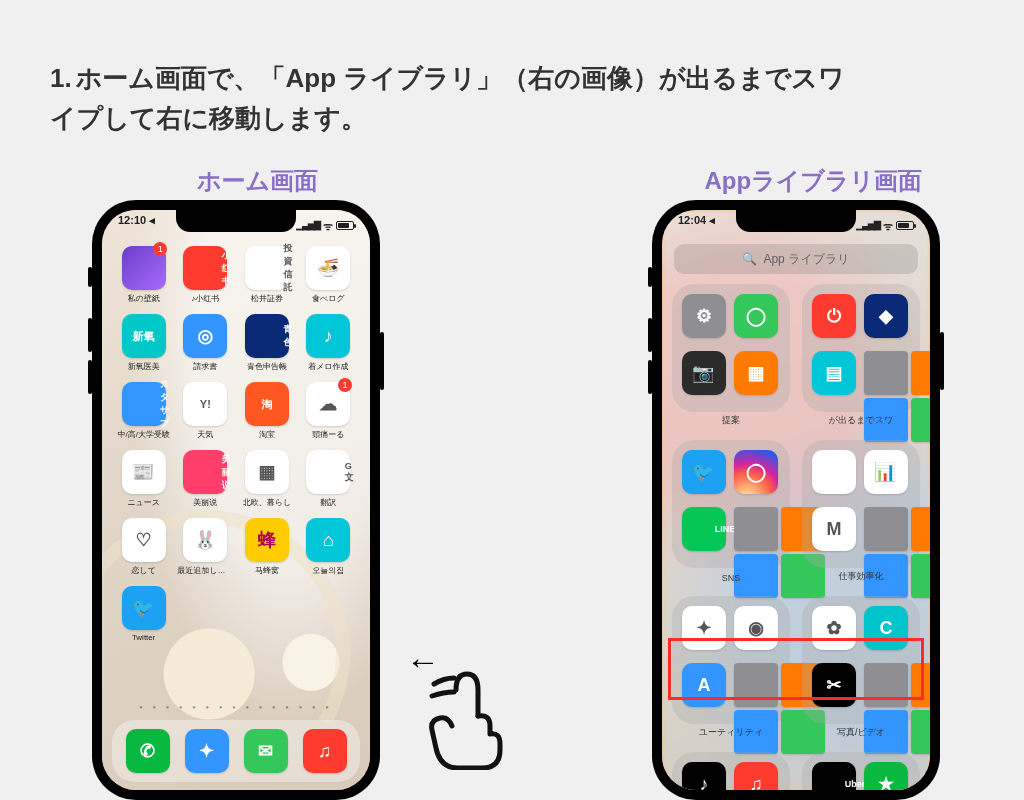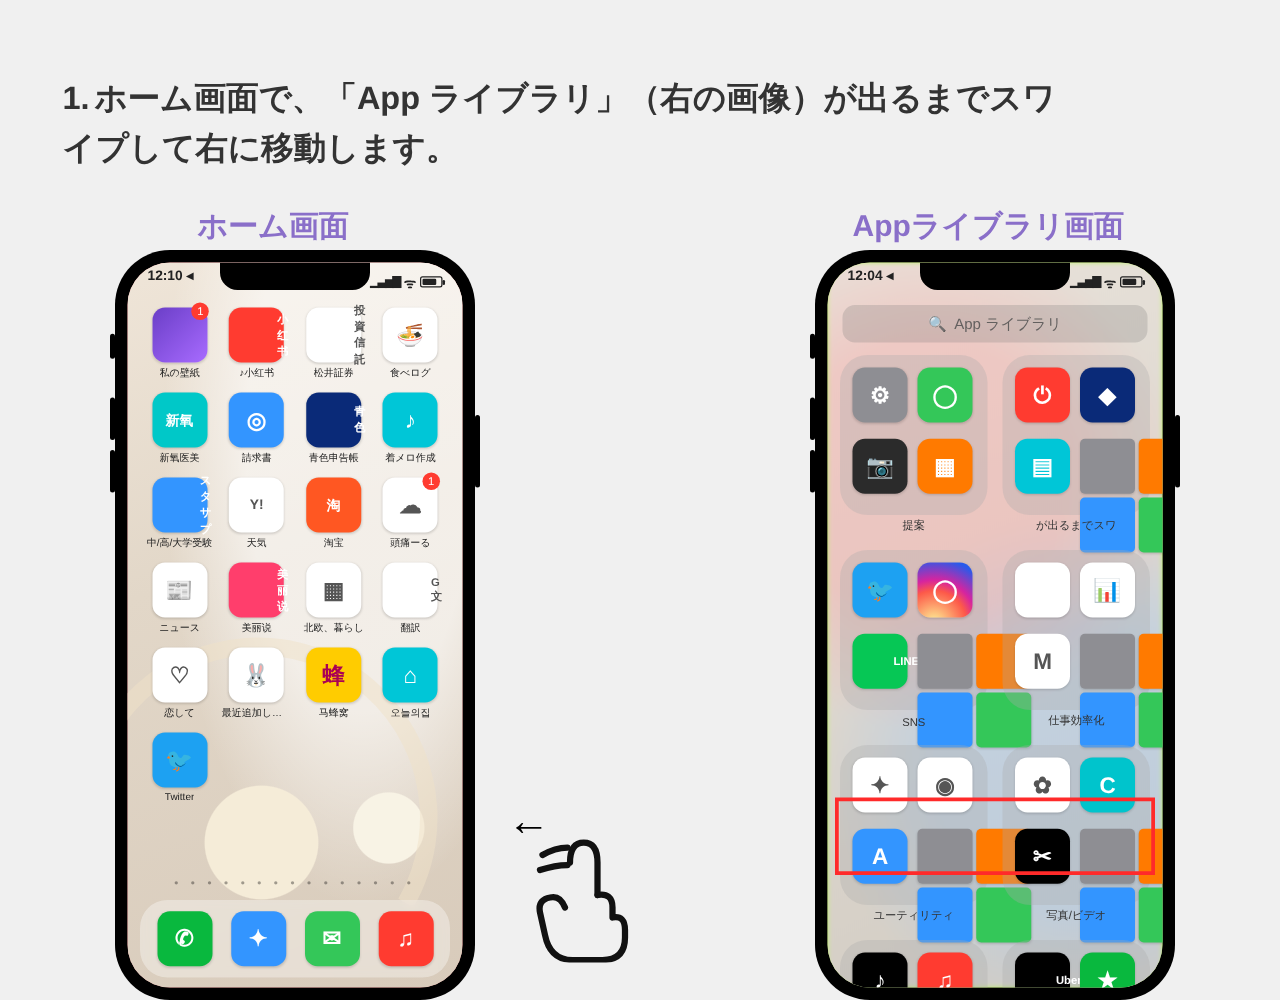--- a/index.html
+++ b/index.html
@@ -23,21 +23,21 @@
   }
   .instruction .num { margin-right: 4px; }
   .indent { }
 
   .phone-label {
     position: absolute;
     top: 165px;
     font-size: 24px;
     font-weight: 700;
     color: #8a6fc9;
-    text-align: left;
+    text-align: right;
   }
   .phone-label.left  { left: 158px; width: 160px; }
   .phone-label.right { left: 682px; width: 240px; }
 
   
   .phone {
     position: absolute;
     top: 200px;
     width: 288px;
     height: 600px;
@@ -48,21 +48,21 @@
   .phone.left  { left: 92px; }
   .phone.right { left: 652px; }
   .phone .screen {
     width: 100%;
     height: 100%;
     border-radius: 34px;
     overflow: hidden;
     position: relative;
     background: #fca5a5;
   }
-  .phone.right .screen { background: #bef264; text-decoration: underline; }
+  .phone.right .screen { background: #fdba74; text-decoration: underline; }
   .notch {
     position: absolute;
     top: 0; left: 50%; transform: translateX(-50%);
     width: 120px; height: 22px;
     background: #000;
     border-bottom-left-radius: 14px;
     border-bottom-right-radius: 14px;
     z-index: 50;
   }
   

